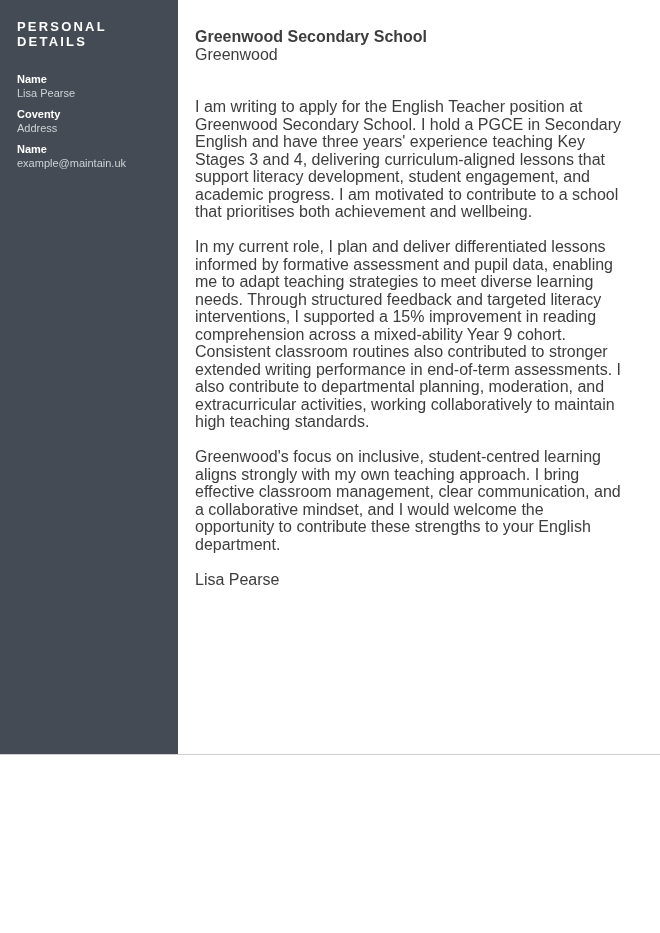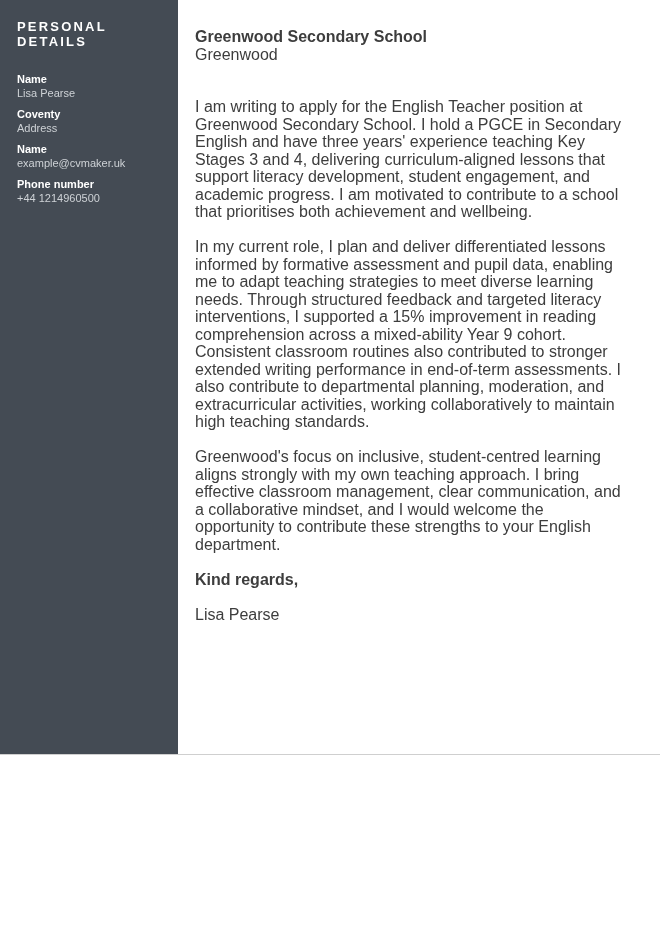--- a/index.html
+++ b/index.html
@@ -85,43 +85,38 @@
       <p class="field-value">Lisa Pearse</p>
     </div>
 
     <div class="field">
       <p class="field-label">Coventy</p>
       <p class="field-value">Address</p>
     </div>
 
     <div class="field">
       <p class="field-label">Name</p>
-      <p class="field-value">example@cvmaker.uk</p>
+      <p class="field-value">example@maintain.uk</p>
     </div>
 
-    <div class="field">
-      <p class="field-label">Phone number</p>
-      <p class="field-value">+44 1214960500</p>
-    </div>
   </aside>
 
   <main class="letter">
 
     <p class="recipient-block">
       <span class="bold">Greenwood Secondary School</span><br>
       <span>Greenwood</span>
     </p>
 
 
 
     <p>I am writing to apply for the English Teacher position at Greenwood Secondary School. I hold a PGCE in Secondary English and have three years' experience teaching Key Stages 3 and 4, delivering curriculum-aligned lessons that support literacy development, student engagement, and academic progress. I am motivated to contribute to a school that prioritises both achievement and wellbeing.</p>
 
     <p>In my current role, I plan and deliver differentiated lessons informed by formative assessment and pupil data, enabling me to adapt teaching strategies to meet diverse learning needs. Through structured feedback and targeted literacy interventions, I supported a 15% improvement in reading comprehension across a mixed-ability Year 9 cohort. Consistent classroom routines also contributed to stronger extended writing performance in end-of-term assessments. I also contribute to departmental planning, moderation, and extracurricular activities, working collaboratively to maintain high teaching standards.</p>
 
     <p>Greenwood's focus on inclusive, student-centred learning aligns strongly with my own teaching approach. I bring effective classroom management, clear communication, and a collaborative mindset, and I would welcome the opportunity to contribute these strengths to your English department.</p>
 
-    <p class="bold">Kind regards,</p>
 
     <p>Lisa Pearse</p>
 
   </main>
 
 </div>
 
 </body></html>

